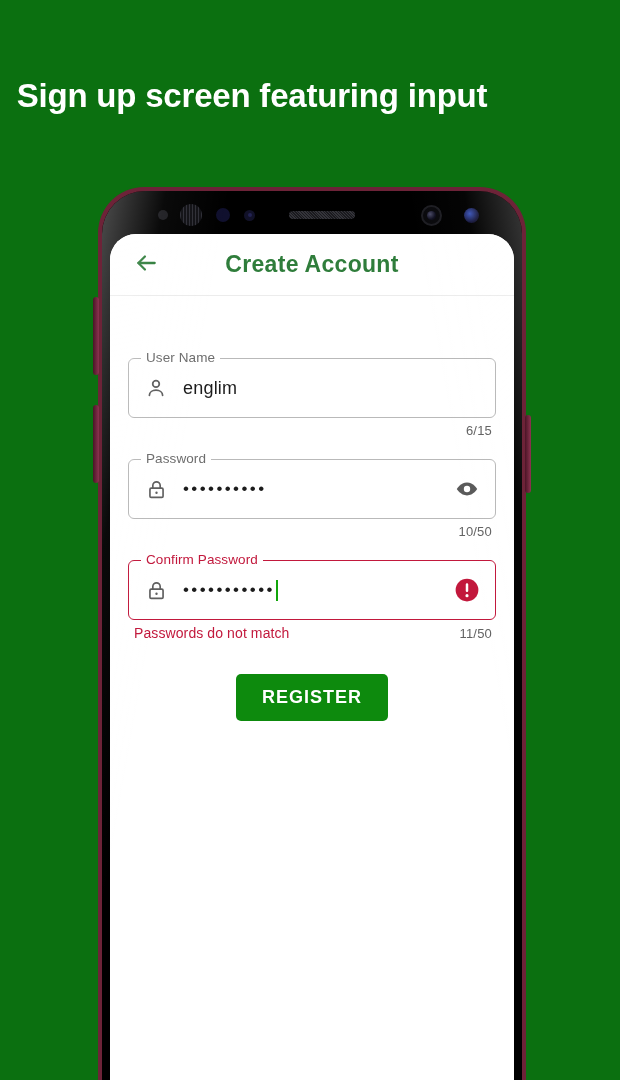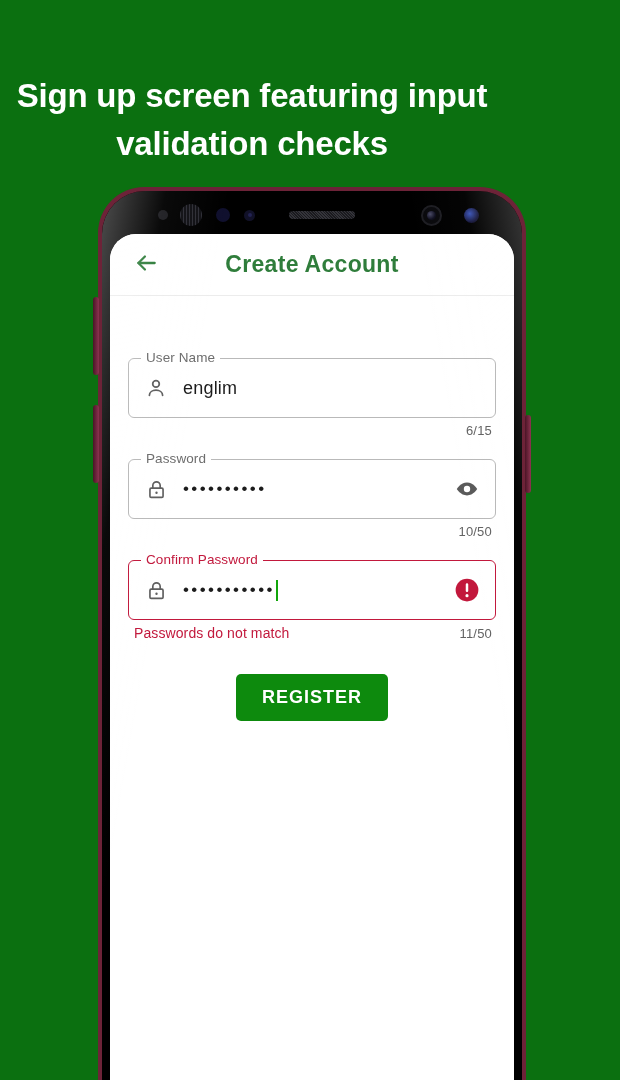--- a/index.html
+++ b/index.html
@@ -270,21 +270,20 @@
     letter-spacing: 1.0px;
     font-family: "Liberation Sans", sans-serif;
     cursor: pointer;
   }
 </style>
 </head>
 <body>
 
 <div class="banner">
   <div>Sign up screen featuring input</div>
-  <div>validation checks</div>
 </div>
 
 <div class="device">
 
   <div class="btn-side btn-vol-up"></div>
   <div class="btn-side btn-vol-down"></div>
   <div class="btn-side btn-power"></div>
 
   <div class="device-inner">
 

